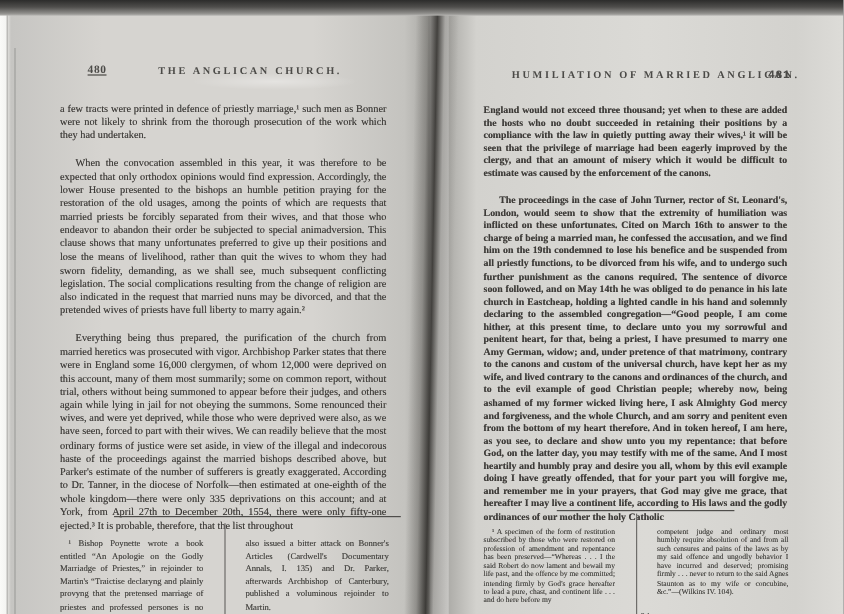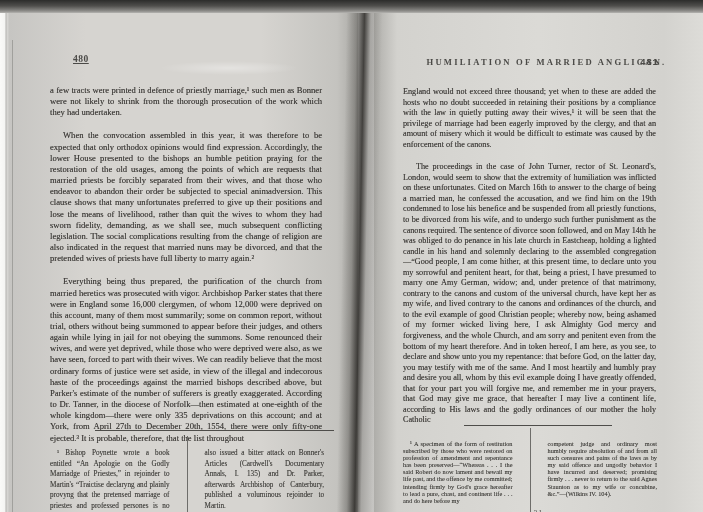--- a/index.html
+++ b/index.html
@@ -32,21 +32,21 @@
   .num-left{left:64px;text-decoration:underline;}
   .num-right{left:266px;font-family:Liberation Mono, monospace;}
   .head-left{position:absolute;left:62px;right:12px;text-align:center;}
   .head-right{position:absolute;left:38px;right:22px;text-align:center;}
 
   .body{position:absolute;text-align:justify;color:#3d3b38;
     text-shadow:0 0 .45px rgba(70,68,64,.65);}
   .body p{margin:12px;text-indent:13px;}
   .body p.first{text-indent:0;}
   .body-left{left:29px;width:296px;top:60px;font-size:8.6px;line-height:11.15px;}
-  .body-right{left:17px;width:277px;top:62px;font-size:8.2px;line-height:10.55px;}
+  .body-right{left:17px;width:277px;top:62px;font-size:8.2px;line-height:10.55px;font-weight:bold;}
 
   .fn-rule{position:absolute;height:1px;background:#4e4d4a;}
   .rule-left{left:86px;width:239px;top:417px;}
   .rule-right{left:90px;width:148px;top:412px;}
 
   .footnotes{position:absolute;display:flex;text-align:justify;color:#454441;
     text-shadow:0 0 .4px rgba(70,68,64,.6);}
   .fn-left{left:29px;width:298px;top:423px;font-size:7.2px;line-height:10.6px;}
   .fn-right{left:17px;width:278px;top:415px;font-size:6.3px;line-height:7.1px;}
   .fn-col{width:50%;}
@@ -60,20 +60,21 @@
 </style>
 </head>
 <body>
 
 <div class="scan">
 
   <div class="page page-left">
     <div class="smudge"></div>
     <div class="pg-header">
       <span class="pg-num num-left">480</span>
+      <span class="head-left">THE ANGLICAN CHURCH.</span>
     </div>
     <div class="body body-left">
       <p class="first">a few tracts were printed in defence of priestly marriage,¹ such men as Bonner were not likely to shrink from the thorough prosecution of the work which they had undertaken.</p>
       <p>When the convocation assembled in this year, it was therefore to be expected that only orthodox opinions would find expression. Accordingly, the lower House presented to the bishops an humble petition praying for the restoration of the old usages, among the points of which are requests that married priests be forcibly separated from their wives, and that those who endeavor to abandon their order be subjected to special animadversion.  This clause shows that many unfortunates preferred to give up their positions and lose the means of livelihood, rather than quit the wives to whom they had sworn fidelity, demanding, as we shall see, much subsequent conflicting legislation.  The social complications resulting from the change of religion are also indicated in the request that married nuns may be divorced, and that the pretended wives of priests have full liberty to marry again.²</p>
       <p>Everything being thus prepared, the purification of the church from married heretics was prosecuted with vigor.  Archbishop Parker states that there were in England some 16,000 clergymen, of whom 12,000 were deprived on this account, many of them most summarily; some on common report, without trial, others without being summoned to appear before their judges, and others again while lying in jail for not obeying the summons.  Some renounced their wives, and were yet deprived, while those who were deprived were also, as we have seen, forced to part with their wives.  We can readily believe that the most ordinary forms of justice were set aside, in view of the illegal and indecorous haste of the proceedings against the married bishops described above, but Parker's estimate of the number of sufferers is greatly exaggerated.  According to Dr. Tanner, in the diocese of Norfolk—then estimated at one-eighth of the whole kingdom—there were only 335 deprivations on this account; and at York, from April 27th to December 20th, 1554, there were only fifty-one ejected.³  It is probable, therefore, that the list throughout</p>
     </div>
     <div class="fn-rule rule-left"></div>
     <div class="footnotes fn-left">
       <div class="fn-col">
         <p class="lead">¹ Bishop Poynette wrote a book entitled “An Apologie on the Godly Marriadge of Priestes,” in rejoinder to Martin's “Traictise declaryng and plainly provyng that the pretensed marriage of priestes and professed persones is no marriage,” which was a reply to Poynette's previous work.  Bale</p>

